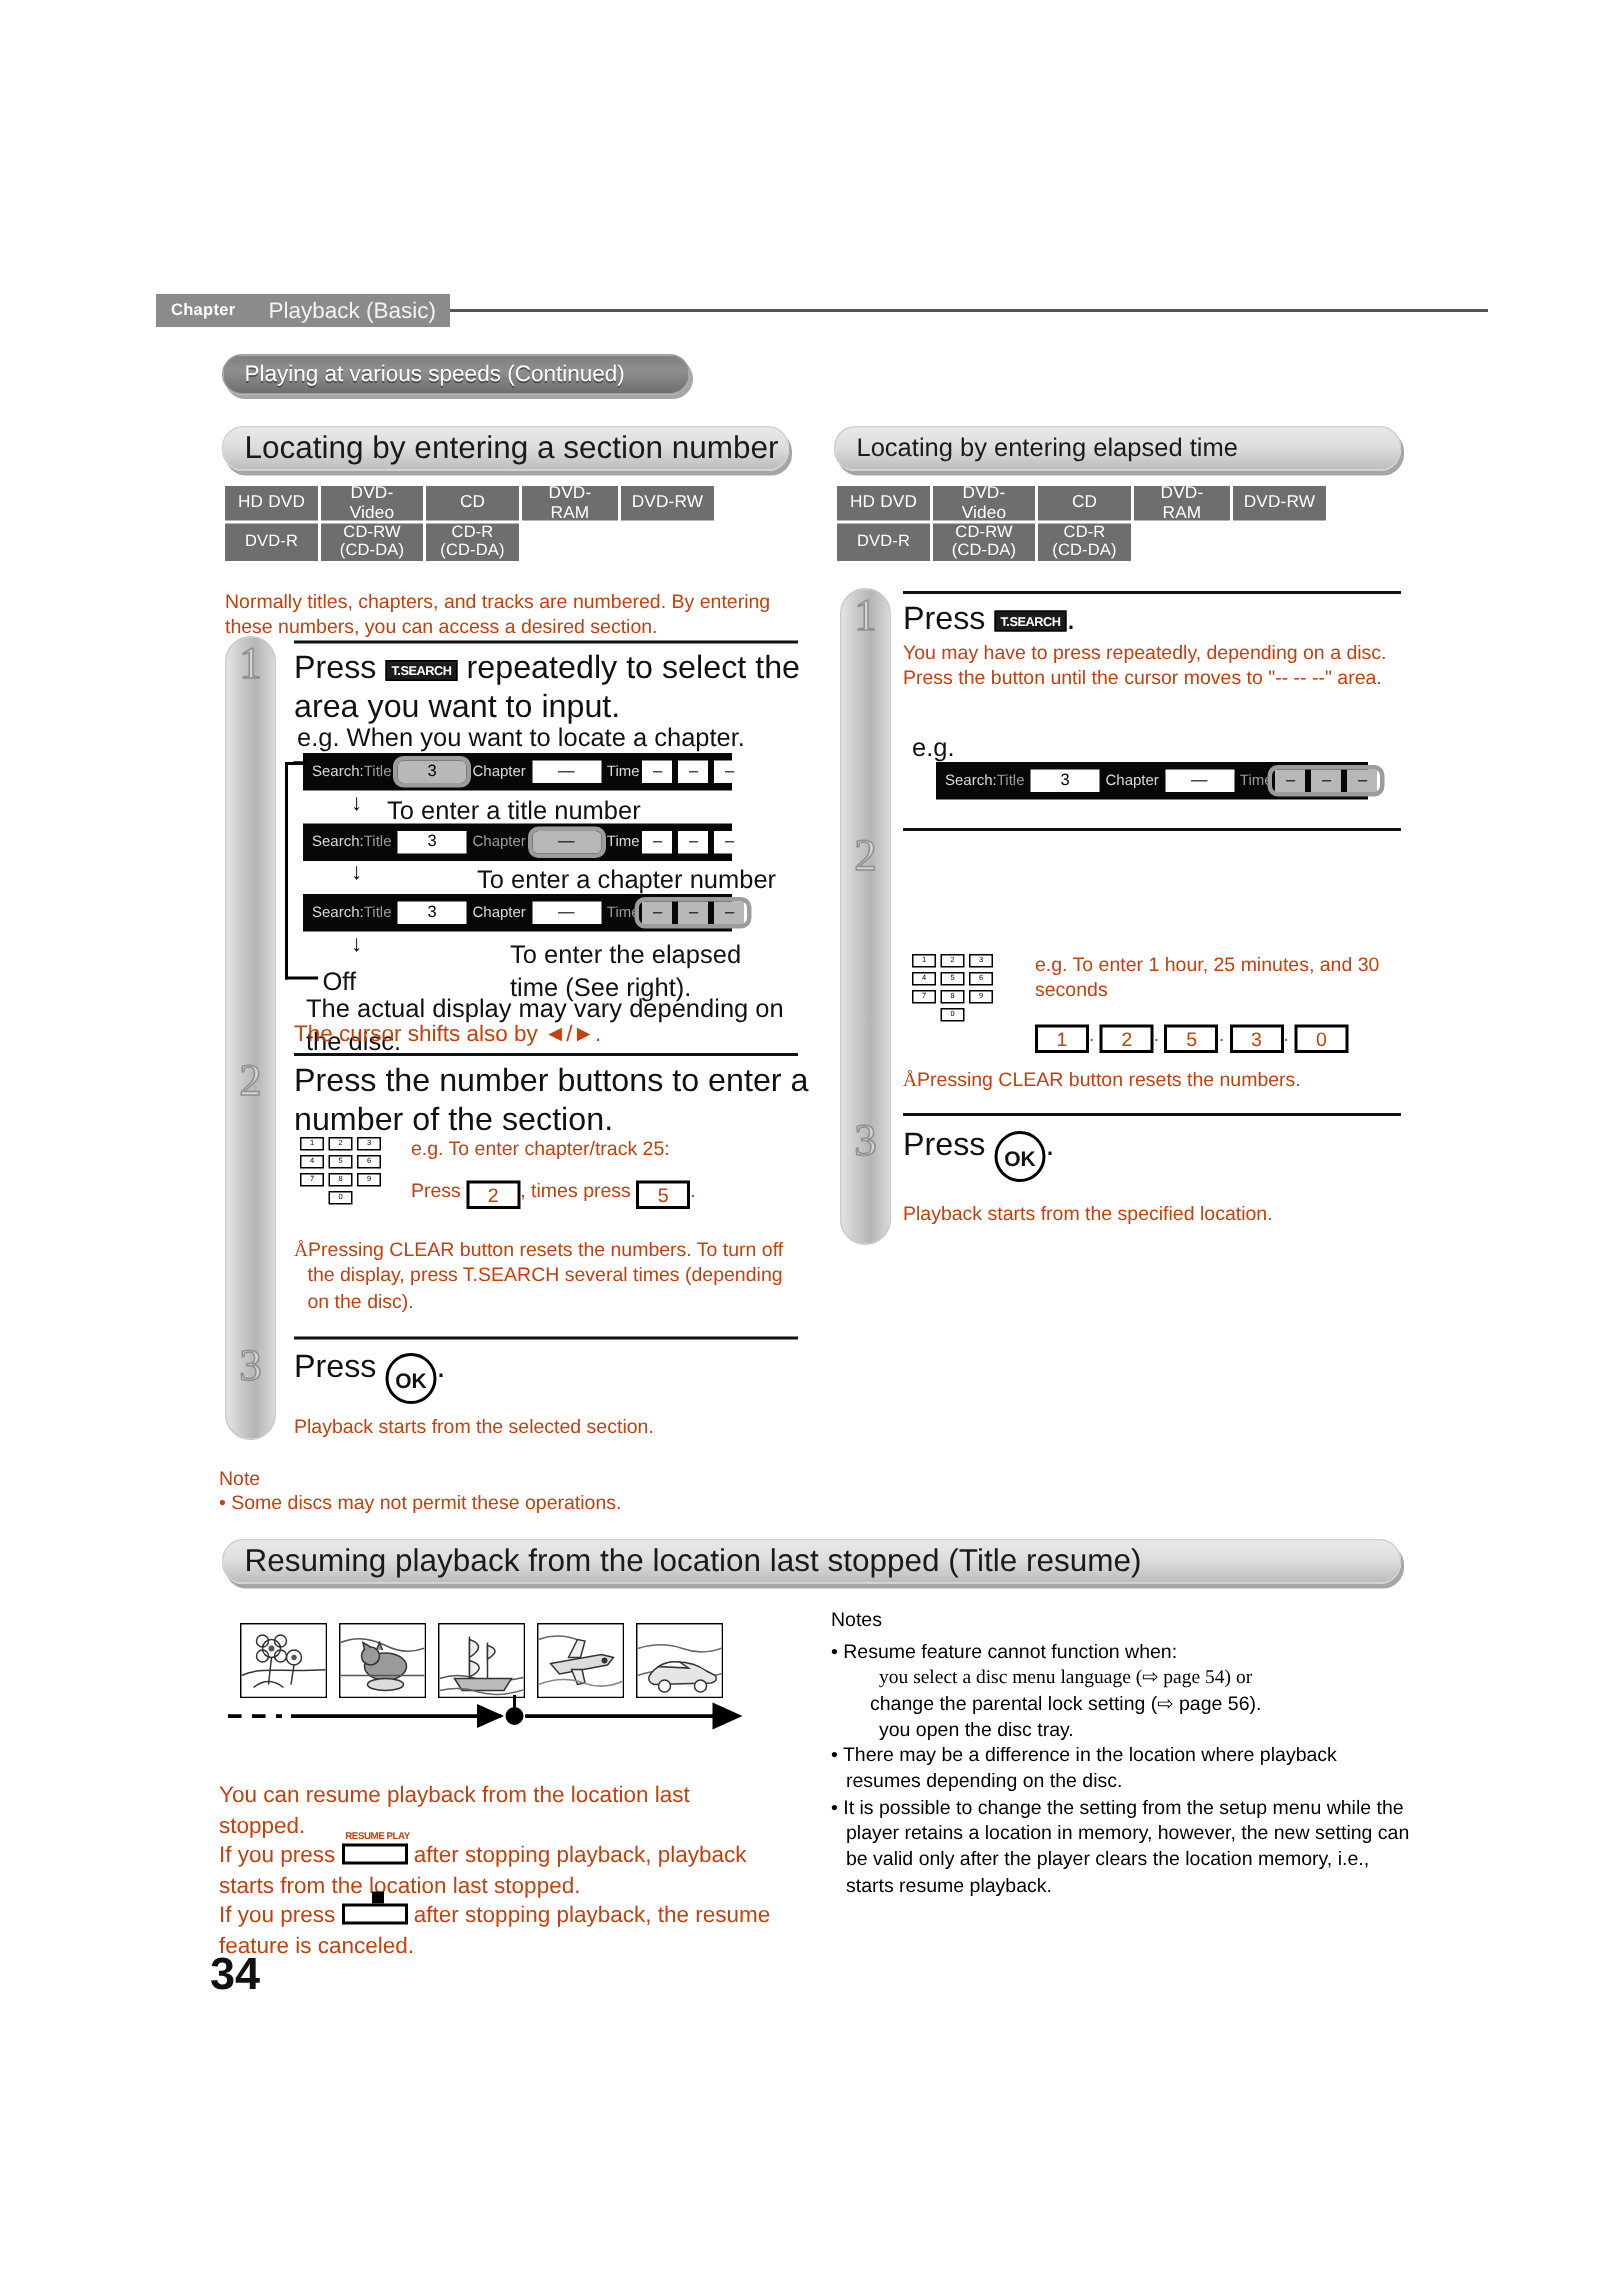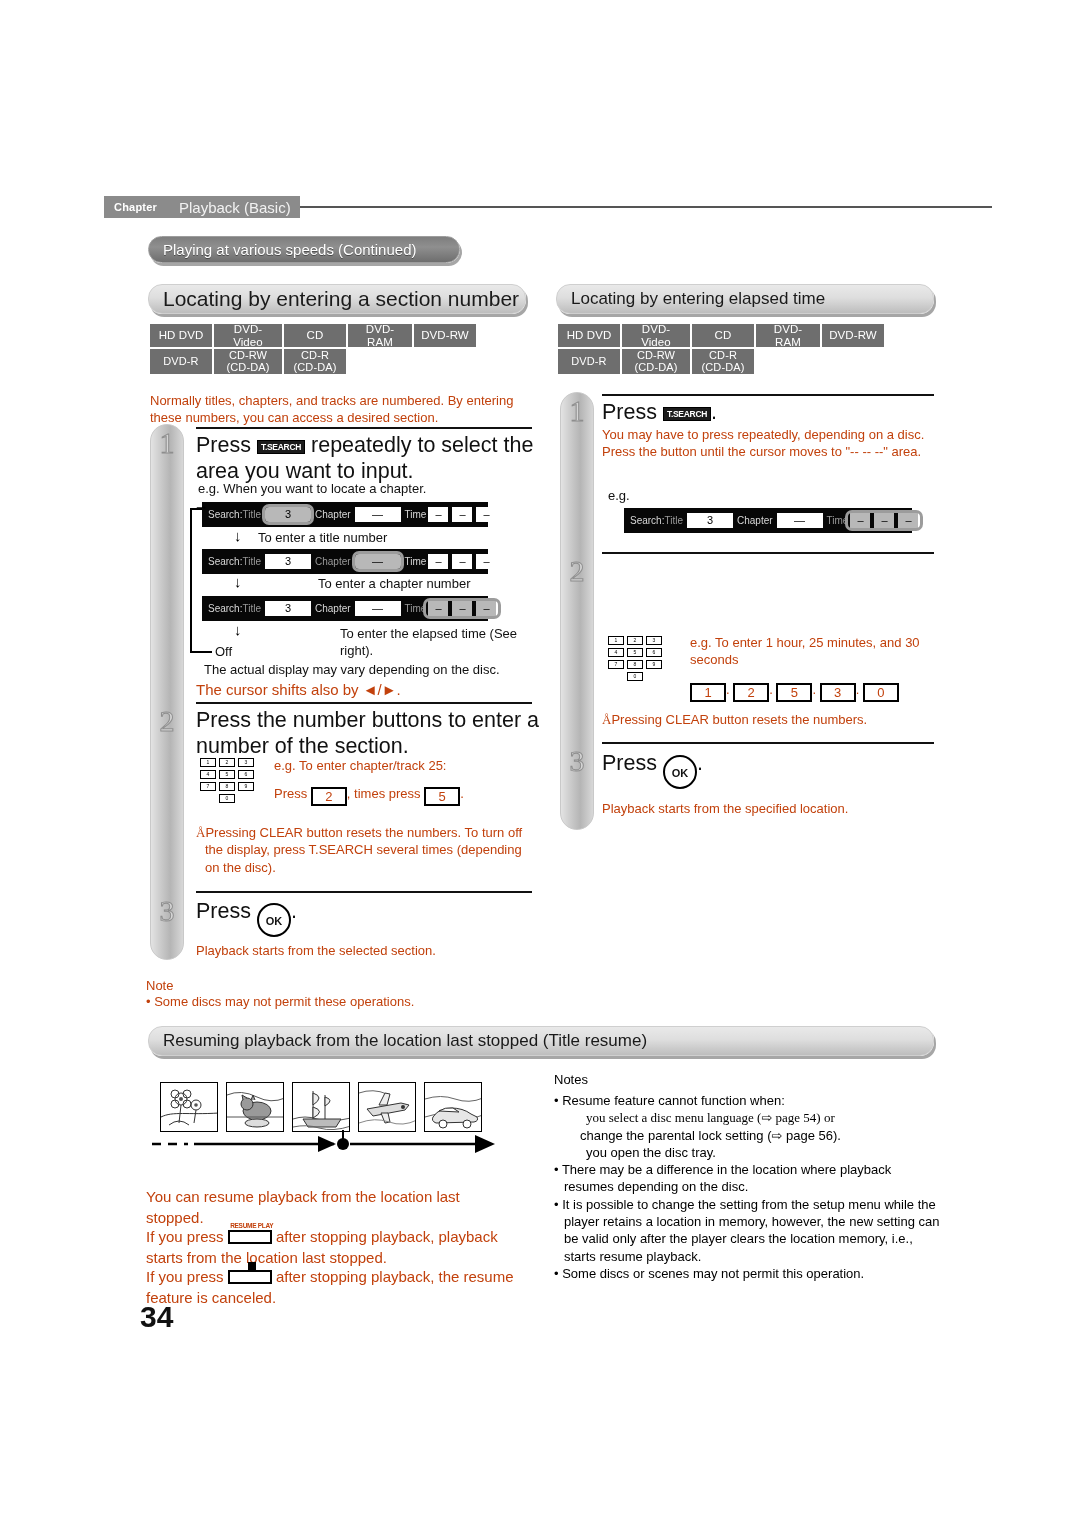--- a/index.html
+++ b/index.html
@@ -57,21 +57,21 @@
   .pill-section2 {
     left:556px; top:284px; width:378px; height:30px;
     background:linear-gradient(#e9e9e9,#dedede 45%,#bdbdbd);
     border:1px solid #cfcfcf;
     color:#1a1a1a; padding-left:14px; font-size:17px;
   }
   .pill-resume {
     left:148px; top:1026px; width:786px; height:30px;
     background:linear-gradient(#e9e9e9,#dedede 45%,#bdbdbd);
     border:1px solid #cfcfcf;
-    color:#1a1a1a; padding-left:14px; font-size:17px;
+    color:#1a1a1a; padding-left:14px; font-size:21px;
   }
 
   
   .badges { position:absolute; }
   .badge-row { display:flex; gap:2px; margin-bottom:2px; }
   .badge {
     background:#6e6e6e; color:#fff;
     font-size:11.5px; text-align:center;
     display:flex; flex-direction:column; align-items:center; justify-content:center;
     height:23px; padding:0 6px; line-height:1.05;
@@ -101,38 +101,38 @@
   .step-rule { position:absolute; height:2px; background:#111; }
   .step-title {
     position:absolute;
     font-size:21.5px; line-height:1.22; color:#111;
   }
   .body-text {
     position:absolute;
     font-size:13px; line-height:1.33; color:#c2410c;
   }
   .small-text {
-    position:absolute; font-size:13px; line-height:1.3; color:#111;
+    position:absolute; font-size:17px; line-height:1.3; color:#111;
   }
 
   
   .key-tsearch {
     display:inline-block; vertical-align:2px;
     background:#1b1b1b; color:#fff;
     font-size:8.5px; font-weight:bold;
     padding:2px 3px 1px 3px;
     border:1px solid #000;
     letter-spacing:-.3px;
     line-height:1;
   }
   .key-ok {
     display:inline-block; vertical-align:-7px;
     width:34px; height:34px; border-radius:50%;
     border:2px solid #000;
-    font-size:11px; font-weight:bold;
+    font-size:14px; font-weight:bold;
     text-align:center; line-height:32px;
     background:#fff;
   }
   .numkey {
     display:inline-block;
     min-width:36px; height:19px;
     border:2px solid #000; background:#fff;
     text-align:center; font-size:13px; line-height:15px;
     vertical-align:-3px;
   }
@@ -545,17 +545,16 @@
   </div>
 
   <div class="notes-head" style="left:554px; top:1072px;">Notes</div>
   <div class="note-list" style="left:554px; top:1092px; width:388px;">
     <span class="bullet">• Resume feature cannot function when:</span>
     <span class="bullet" style="padding-left:32px;font-family:Liberation Serif, serif;">you select a disc menu language (⇨ page 54) or</span>
     <span class="bullet" style="padding-left:26px;">change the parental lock setting (⇨ page 56).</span>
     <span class="bullet" style="padding-left:32px;">you open the disc tray.</span>
     <span class="bullet" style="text-indent:-10px; padding-left:10px;">• There may be a difference in the location where playback resumes depending on the disc.</span>
     <span class="bullet" style="text-indent:-10px; padding-left:10px;">• It is possible to change the setting from the setup menu while the player retains a location in memory, however, the new setting can be valid only after the player clears the location memory, i.e., starts resume playback.</span>
-    <span class="bullet" style="text-indent:-10px; padding-left:10px;">• Some discs or scenes may not permit this operation.</span>
   </div>
 
   <div class="page-number">34</div>
 </div>
 
 </body></html>

